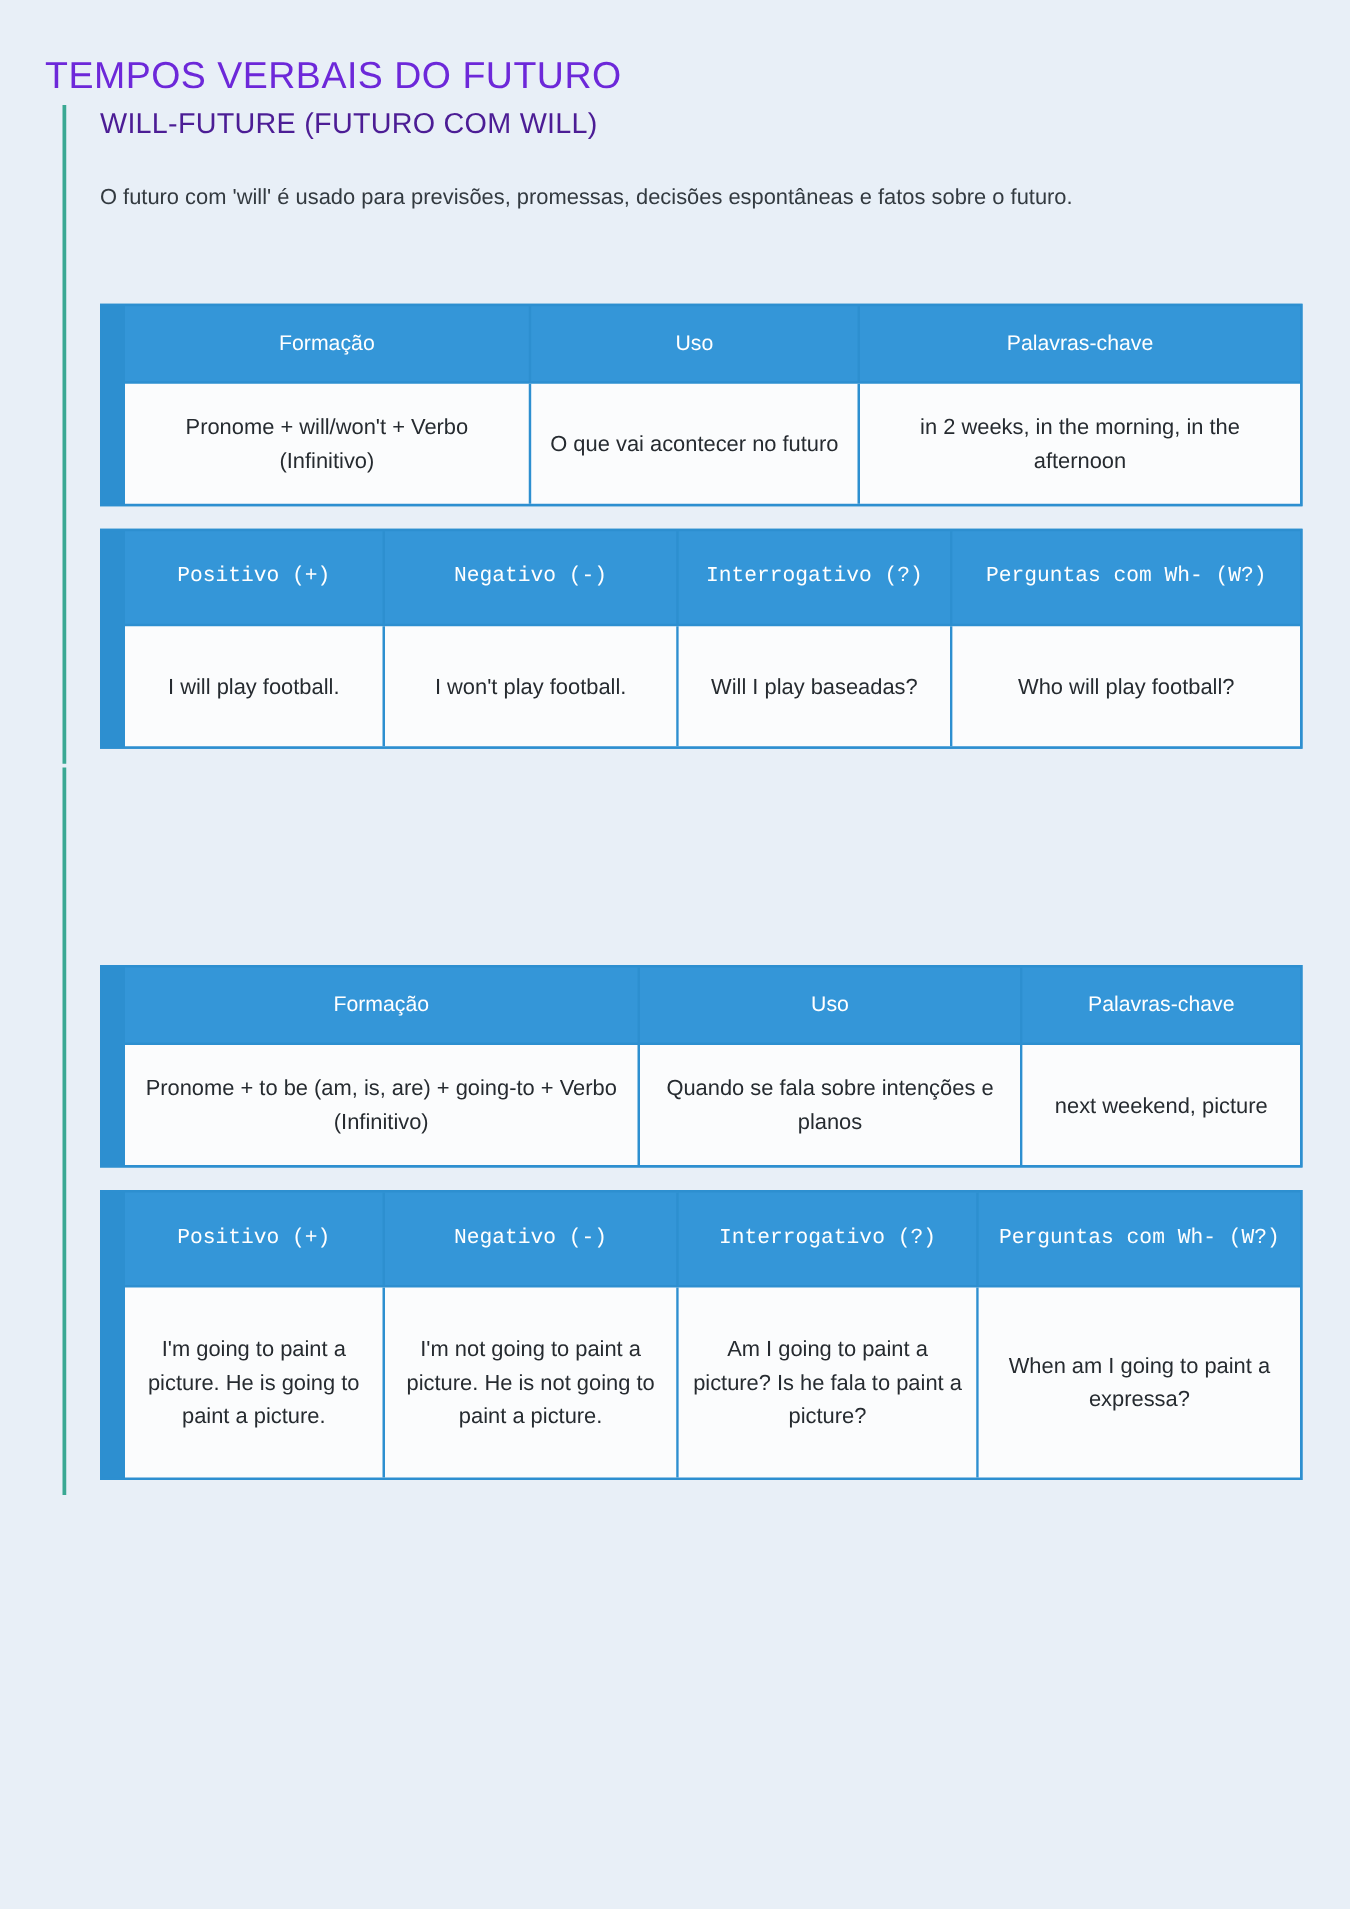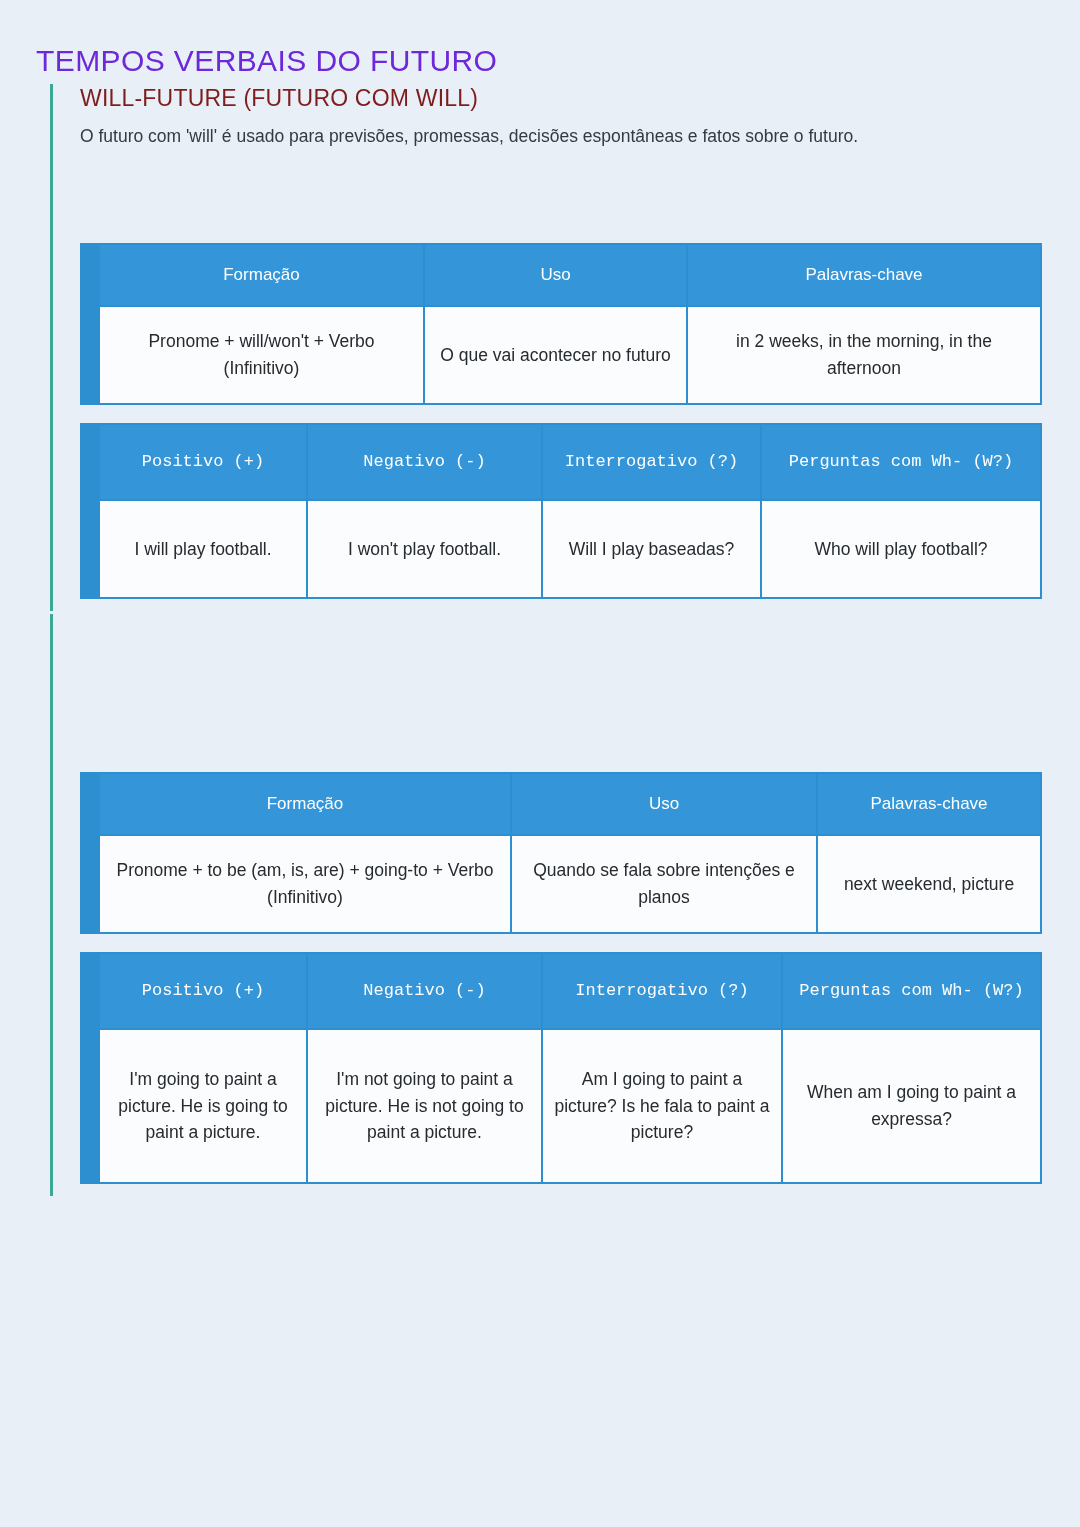--- a/index.html
+++ b/index.html
@@ -50,28 +50,28 @@
     width: 3px;
     background: #3aa893;
   }
 
   #section-will     { top: 84px;  height: 527px; }
   #section-goingto  { top: 614px; height: 582px; }
 
   .section-title {
     font-size: 23px;
     font-weight: 400;
-    color: #7f1d1d;
+    color: #4c1d95;
     letter-spacing: 0.2px;
     line-height: 1.3;
     white-space: nowrap;
   }
 
   .section-desc {
-    margin-top: 8px;
+    margin-top: 29px;
     font-size: 17.5px;
     line-height: 1.62;
     color: #333a40;
     max-width: 940px;
   }
 
   
   .tbl {
     width: 940px;
     border-collapse: separate;

